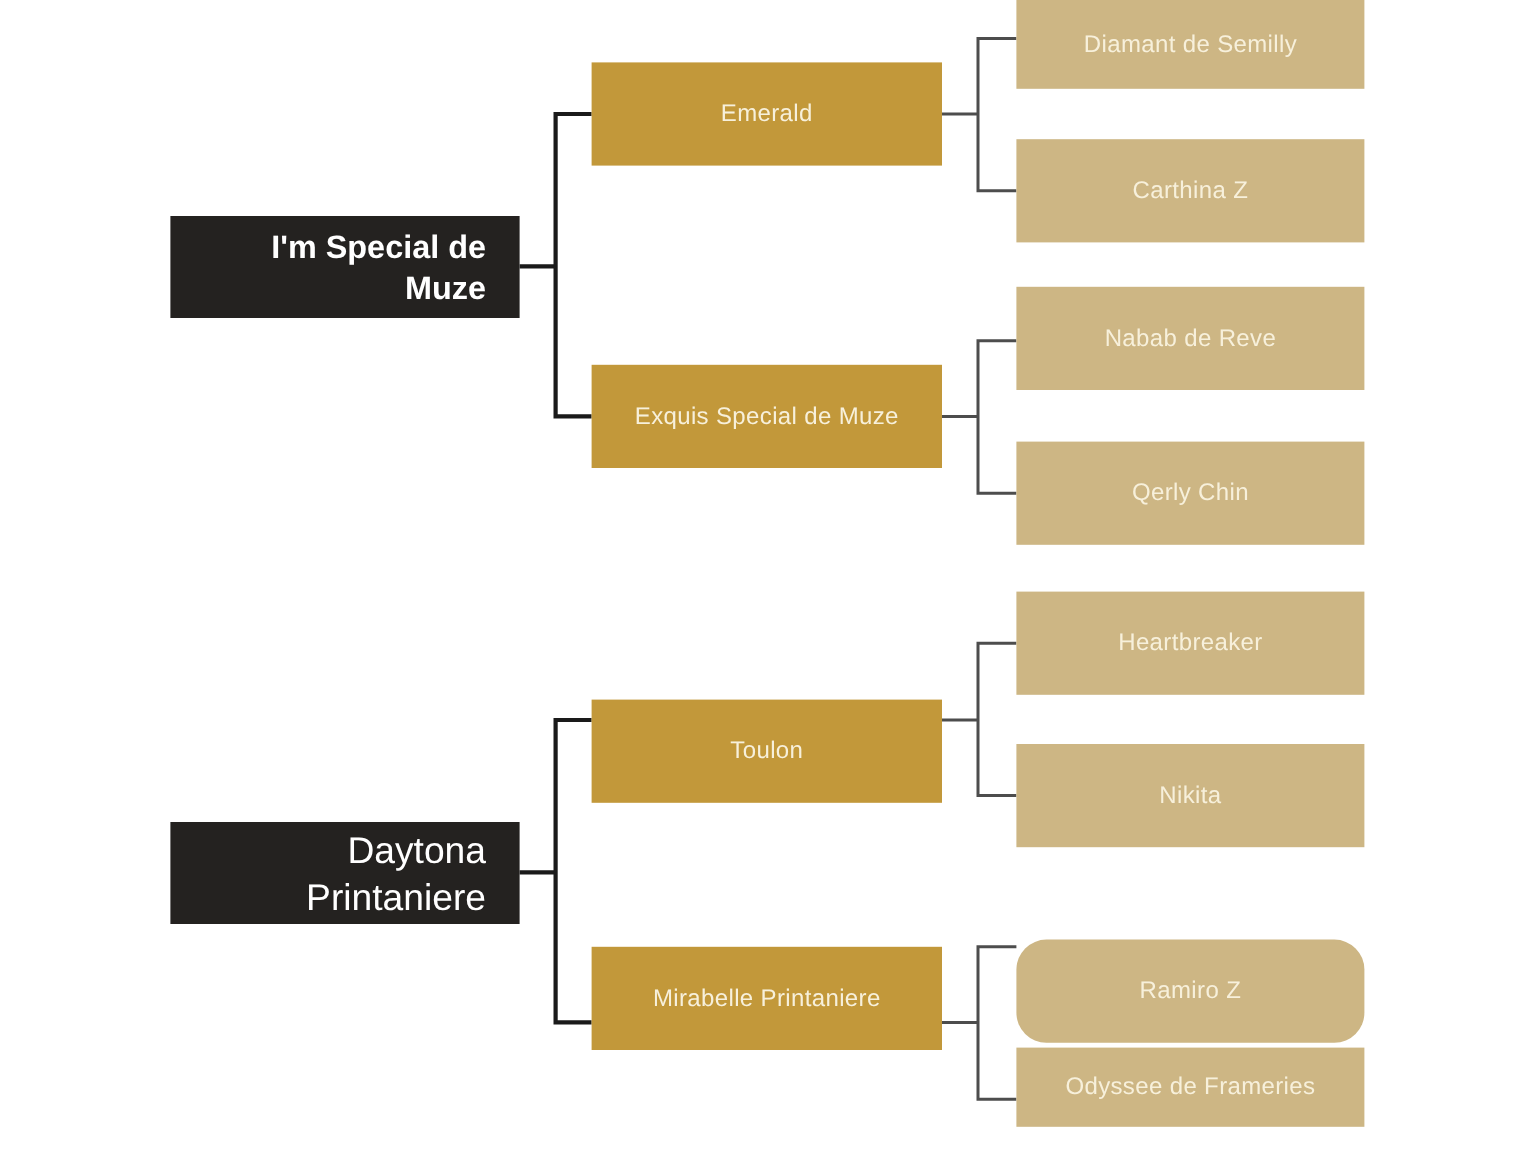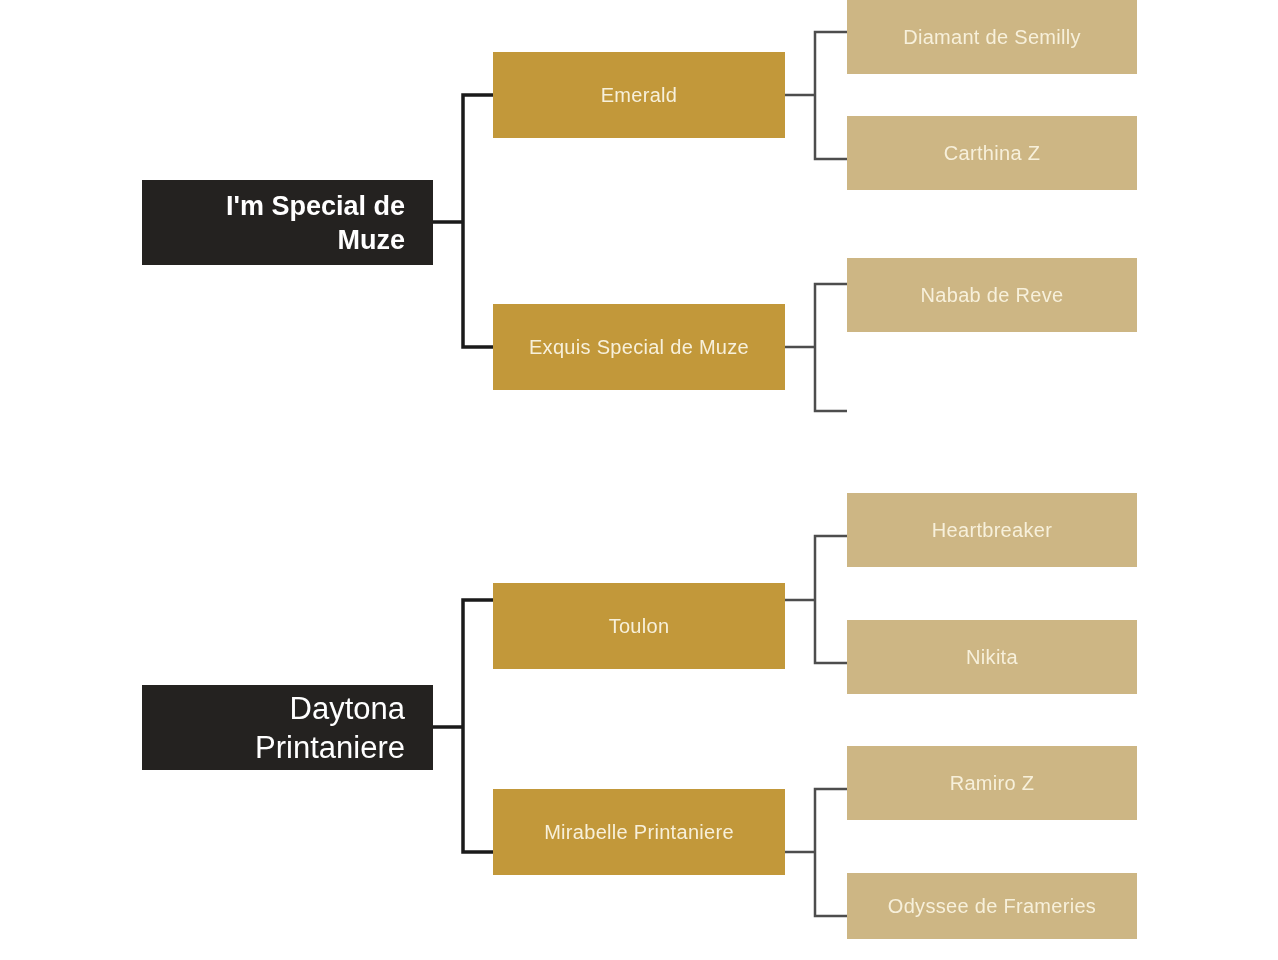--- a/index.html
+++ b/index.html
@@ -37,42 +37,42 @@
   }
   .root-1 .label { font-size: 27px; font-weight: 700; line-height: 34px; }
   .root-2 .label { font-size: 31px; font-weight: 400; line-height: 39px; }
   .parent {
     left: 493px; width: 292px; height: 86px;
     background: var(--parent-box, #C2983A);
     color: var(--box-text, #F7F0DB);
     padding: 17px 14px;
   }
   .grand {
-    left: 847px; width: 290px; height: 74px;
+    left: 847px; width: 290px; height: 86px;
     background: var(--grandparent-box, #CDB684);
     color: var(--box-text, #F7F0DB);
     padding: 0 10px;
   }
   .parent .label, .grand .label {
     font-size: 20px; font-weight: 400; letter-spacing: 0.3px; line-height: 26px;
   }
   
   .n-root1   { top: 180px; }
   .n-root2   { top: 685px; }
   .n-emerald { top: 52px; }
   .n-exquis  { top: 304px; }
   .n-toulon  { top: 583px; }
   .n-mirabelle { top: 789px; }
   .n-diamant { top: 0;     height: 74px; }
   .n-carthina { top: 116px; }
-  .n-nabab   { top: 258px; }
+  .n-nabab   { top: 239px; }
   .n-qerly   { top: 368px; }
   .n-heartbreaker { top: 493px; }
   .n-nikita  { top: 620px; }
-  .n-ramiro  { top: 746px; }
+  .n-ramiro  { top: 783px; border-radius: 25px; }
   .n-odyssee { top: 873px; height: 66px; }
   .line-dark { stroke: var(--line-dark, #1a1a1a); stroke-width: 3.5; fill: none; }
   .line-gray { stroke: var(--line-gray, #4d4d4d); stroke-width: 2.5; fill: none; }
 </style>
 </head>
 <body>
 
 <div class="canvas">
 
   <svg class="connectors" viewBox="0 0 1278 960" xmlns="http://www.w3.org/2000/svg" aria-hidden="true">
@@ -97,20 +97,23 @@
   </div>
   <div class="node grand n-diamant">
     <span class="label">Diamant de Semilly</span>
   </div>
   <div class="node grand n-carthina">
     <span class="label">Carthina Z</span>
   </div>
   <div class="node grand n-nabab">
     <span class="label">Nabab de Reve</span>
   </div>
+  <div class="node grand n-qerly">
+    <span class="label">Qerly Chin</span>
+  </div>
 
   <div class="node root root-2 n-root2">
     <span class="label">Daytona Printaniere</span>
   </div>
   <div class="node parent n-toulon">
     <span class="label">Toulon</span>
   </div>
   <div class="node parent n-mirabelle">
     <span class="label">Mirabelle Printaniere</span>
   </div>

